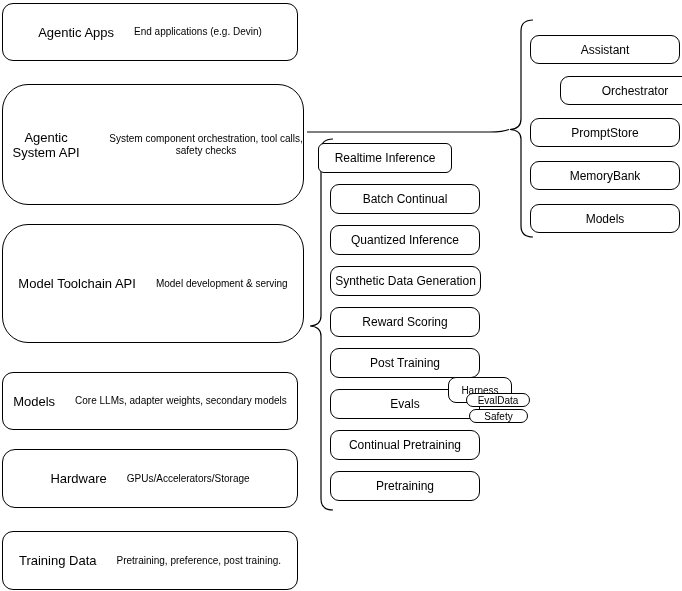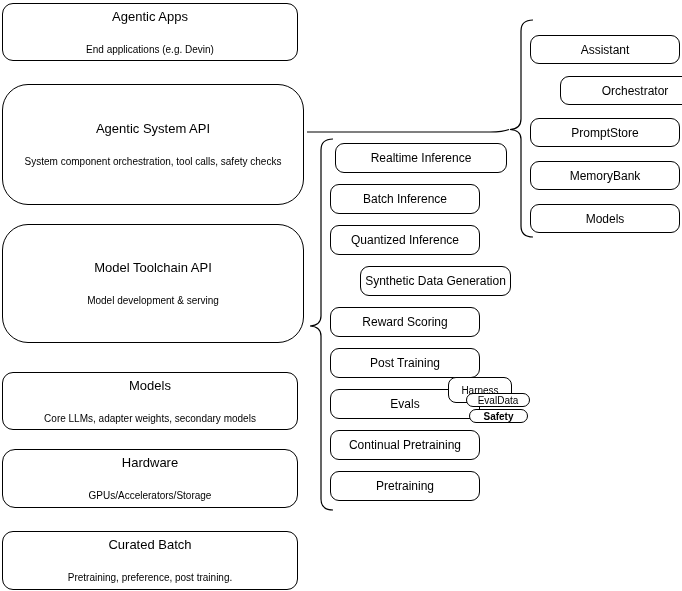--- a/index.html
+++ b/index.html
@@ -17,21 +17,20 @@
     left: 0; top: 0;
     width: 682px; height: 591px;
     pointer-events: none;
   }
   .node {
     position: absolute;
     box-sizing: border-box;
     border: 1px solid #000000;
     background: #ffffff;
     display: flex;
-    flex-direction: column;
     align-items: center;
     justify-content: center;
     text-align: center;
     gap: 20px;
   }
   .node .title { font-size: 13px; line-height: 15px; }
   .node .subtitle { font-size: 10px; line-height: 12px; }
   .item {
     position: absolute;
     box-sizing: border-box;
@@ -58,33 +57,33 @@
     z-index: 3;
   }
   
   .lb0 { left: 2px;  top: 3px;   width: 296px; height: 58px;  border-radius: 11px; }
   .lb1 { left: 2px;  top: 84px;  width: 302px; height: 121px; border-radius: 26px; }
   .lb2 { left: 2px;  top: 224px; width: 302px; height: 119px; border-radius: 26px; }
   .lb3 { left: 2px;  top: 372px; width: 296px; height: 58px;  border-radius: 11px; }
   .lb4 { left: 2px;  top: 449px; width: 296px; height: 59px;  border-radius: 13px; }
   .lb5 { left: 2px;  top: 531px; width: 296px; height: 59px;  border-radius: 11px; }
   
-  .mb0 { left: 335px; top: 143px; width: 172px; height: 30px; }
+  .mb0 { left: 318px; top: 143px; width: 134px; height: 30px; border-radius: 6px; }
   .mb1 { left: 330px; top: 184px; width: 150px; height: 30px; }
   .mb2 { left: 330px; top: 225px; width: 150px; height: 30px; }
-  .mb3 { left: 330px; top: 266px; width: 151px; height: 30px; margin-left: 30px; }
+  .mb3 { left: 330px; top: 266px; width: 151px; height: 30px; }
   .mb4 { left: 330px; top: 307px; width: 150px; height: 30px; }
   .mb5 { left: 330px; top: 348px; width: 150px; height: 30px; align-items: center; }
   .mb6 { left: 330px; top: 389px; width: 150px; height: 30px; }
   .mb7 { left: 330px; top: 430px; width: 150px; height: 30px; }
   .mb8 { left: 330px; top: 471px; width: 150px; height: 30px; }
   
   .pl0 { left: 448px; top: 377px; width: 64px; height: 26px; }
   .pl1 { left: 466px; top: 393px; width: 64px; height: 14px; }
-  .pl2 { left: 469px; top: 409px; width: 59px; height: 14px; font-weight: bold; }
+  .pl2 { left: 469px; top: 409px; width: 59px; height: 14px; }
   
   .rb0 { left: 530px; top: 35px;  width: 150px; height: 29px; }
   .rb1 { left: 530px; top: 76px;  width: 150px; height: 29px; margin-left: 30px; }
   .rb2 { left: 530px; top: 118px; width: 150px; height: 29px; }
   .rb3 { left: 530px; top: 161px; width: 150px; height: 29px; }
   .rb4 { left: 530px; top: 204px; width: 150px; height: 29px; }
 </style>
 </head>
 <body>
 
@@ -113,29 +112,29 @@
   </div>
   <div class="node lb3">
     <div class="title">Models</div>
     <div class="subtitle">Core LLMs, adapter weights, secondary models</div>
   </div>
   <div class="node lb4">
     <div class="title">Hardware</div>
     <div class="subtitle">GPUs/Accelerators/Storage</div>
   </div>
   <div class="node lb5">
-    <div class="title">Curated Batch</div>
+    <div class="title">Training Data</div>
     <div class="subtitle">Pretraining, preference, post training.</div>
   </div>
 
   <div class="item mb0">
       <span>Realtime Inference</span>
     </div>
   <div class="item mb1">
-      <span>Batch Inference</span>
+      <span>Batch Continual</span>
     </div>
   <div class="item mb2">
       <span>Quantized Inference</span>
     </div>
   <div class="item mb3">
       <span>Synthetic Data Generation</span>
     </div>
   <div class="item mb4">
       <span>Reward Scoring</span>
     </div>

